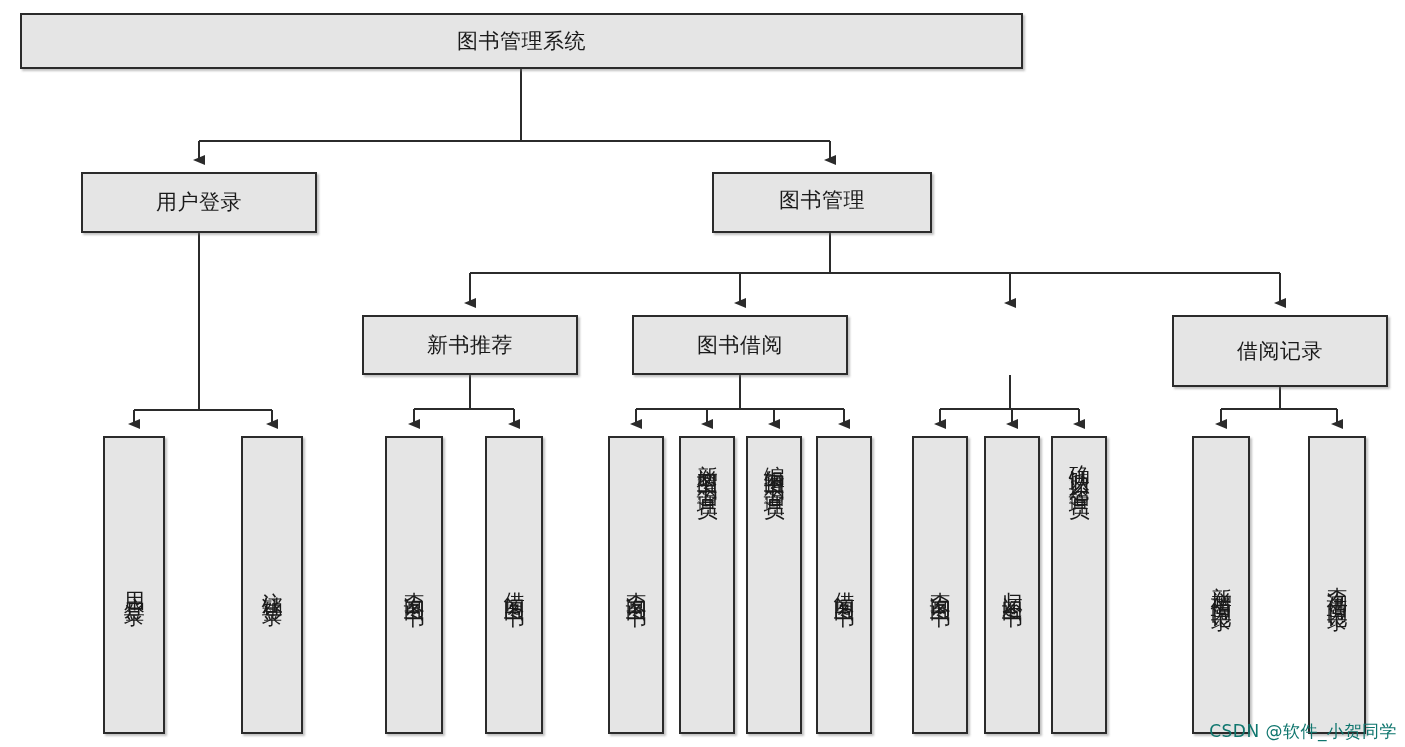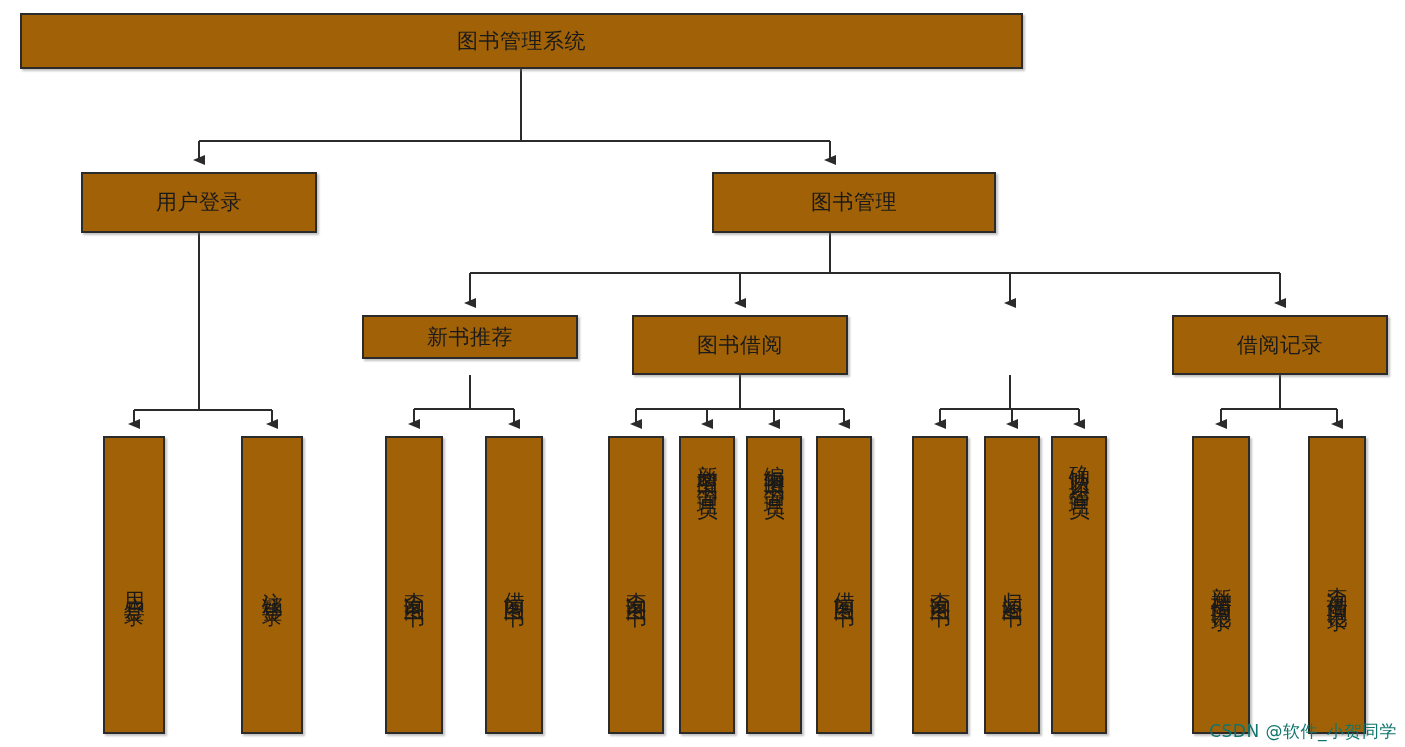--- a/index.html
+++ b/index.html
@@ -13,21 +13,21 @@
   #diagram-root {
     position: relative;
     width: 1405px;
     height: 747px;
     background: #ffffff;
     overflow: hidden;
   }
   .node-box {
     position: absolute;
     box-sizing: border-box;
-    background: #a16207;
+    background: #e5e5e5;
     border: 2px solid #2b2b2b;
     box-shadow: 2px 2px 2px rgba(120,120,120,0.45);
     display: flex;
     align-items: center;
     justify-content: center;
   }
   .node-label {
     color: #1a1a1a;
     font-size: 21px;
     line-height: 1.25;
@@ -131,31 +131,31 @@
     <path class="conn" d="M1337,409 L1337,424" marker-end="url(#arrow)"></path>
   </svg>
 
   <div class="node-box" id="n-root" style="left: 20px; top: 13px; width: 1003px; height: 56px;">
     <span class="node-label">图书管理系统</span>
   </div>
 
   <div class="node-box" id="n-l2_user_login" style="left: 81px; top: 172px; width: 236px; height: 61px;">
     <span class="node-label">用户登录</span>
   </div>
-  <div class="node-box" id="n-l2_book_manage" style="left: 712px; top: 172px; width: 284px; height: 61px;">
+  <div class="node-box" id="n-l2_book_manage" style="left: 712px; top: 172px; width: 220px; height: 61px; font-family: Liberation Mono, monospace;">
     <span class="node-label">图书管理</span>
   </div>
 
-  <div class="node-box" id="n-l3_new_book_rec" style="left: 362px; top: 315px; width: 216px; height: 44px;">
+  <div class="node-box" id="n-l3_new_book_rec" style="left: 362px; top: 315px; width: 216px; height: 60px;">
     <span class="node-label">新书推荐</span>
   </div>
   <div class="node-box" id="n-l3_book_borrow" style="left: 632px; top: 315px; width: 216px; height: 60px;">
     <span class="node-label">图书借阅</span>
   </div>
-  <div class="node-box" id="n-l3_borrow_record" style="left: 1172px; top: 315px; width: 216px; height: 60px;">
+  <div class="node-box" id="n-l3_borrow_record" style="left: 1172px; top: 315px; width: 216px; height: 72px;">
     <span class="node-label">借阅记录</span>
   </div>
 
   <div class="node-box vertical mid" id="n-leaf_user_login" style="left: 103px; top: 436px; width: 62px; height: 298px;">
     <span class="node-label">用户登录</span>
   </div>
   <div class="node-box vertical mid" id="n-leaf_logout" style="left: 241px; top: 436px; width: 62px; height: 298px;">
     <span class="node-label">注销登录</span>
   </div>
 

